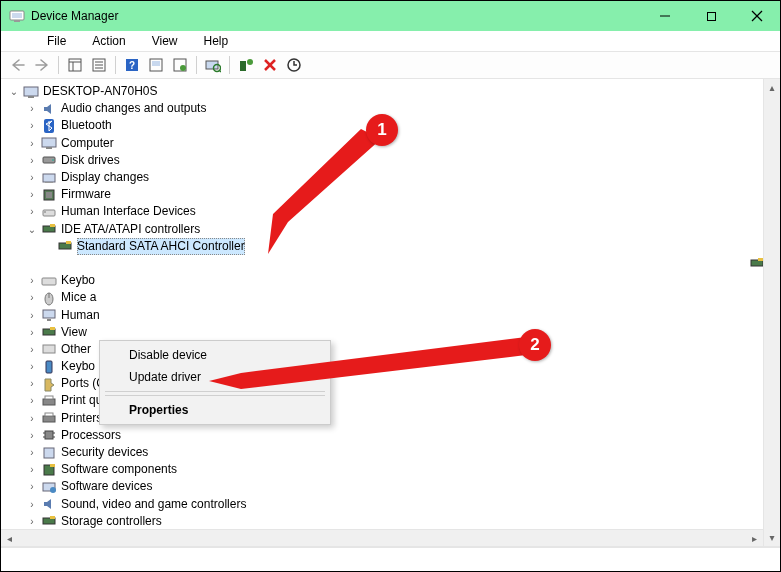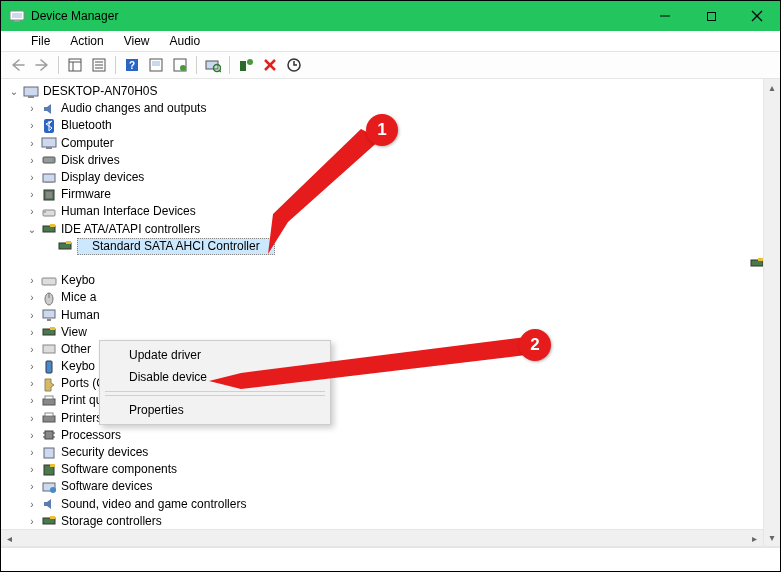--- a/index.html
+++ b/index.html
@@ -12,41 +12,42 @@
     width: 781px;
     height: 572px;
     overflow: hidden;
     border: 1px solid #000;
   }
   .titlebar {
     display: flex;
     align-items: center;
     height: 30px;
     padding: 0 0 0 8px;
-    background: #22c55e;
+    background: #86efac;
   }
   .titlebar .app-icon {
     width: 16px; height: 16px;
     margin-right: 6px;
   }
   .titlebar .title { flex: 0 0 auto; }
   .titlebar .spacer { flex: 1; }
   .win-btn {
     width: 46px; height: 30px;
     display: flex; align-items: center; justify-content: center;
     font-family: "Segoe UI", sans-serif;
     font-size: 13px;
   }
   .win-btn.close { font-size: 15px; }
   .menubar {
     display: flex;
-    padding: 2px 22px;
-    gap: 4px;
+    padding: 2px 6px;
+    gap: 10px;
     height: 20px;
     align-items: center;
+    margin-left: 32px;
   }
   .menubar span { padding: 2px 8px; }
   .toolbar {
     display: flex;
     align-items: center;
     padding: 2px 6px;
     gap: 2px;
     border-top: 1px solid #e5e5e5;
     border-bottom: 1px solid #e5e5e5;
     height: 28px;
@@ -88,21 +89,21 @@
   .icon16 {
     width: 16px; height: 16px;
     display: inline-flex; align-items: center; justify-content: center;
     margin-right: 4px;
     flex-shrink: 0;
   }
   .selected {
     background: #cce8ff;
     outline: 1px dotted #888;
     outline-offset: -1px;
-    padding: 0 15px;
+    padding: 0 0;
   }
   .scroll-v {
     position: absolute;
     right: 0; top: 0; bottom: 0;
     width: 17px;
     background: #f0f0f0;
     border-left: 1px solid #e5e5e5;
     display:flex; flex-direction:column;
   }
   .scroll-v .arr { height:17px; display:flex;align-items:center;justify-content:center; color:#666;font-size:10px;}
@@ -183,21 +184,21 @@
         <line x1="1" y1="1" x2="11" y2="11" stroke="#000" stroke-width="1.2"></line>
         <line x1="11" y1="1" x2="1" y2="11" stroke="#000" stroke-width="1.2"></line>
       </svg>
   </div>
 </div>
 
 <div class="menubar">
   <span>File</span>
   <span>Action</span>
   <span>View</span>
-  <span>Audio</span>
+  <span>Help</span>
 </div>
 
 <div class="toolbar">
   <div class="tbtn grey">
       <svg width="16" height="14" viewBox="0 0 16 14">
         <path d="M9 2 L3 7 L9 12 M3 7 H14" stroke="#9c9c9c" stroke-width="1.6" fill="none" stroke-linecap="round" stroke-linejoin="round"></path>
       </svg>
     </div>
   <div class="tbtn grey">
       <svg width="16" height="14" viewBox="0 0 16 14">
@@ -321,21 +322,21 @@
         <span>Disk drives</span>
       </div>
     <div class="row" style="padding-left:18px;">
         <span class="chev">›</span>
         <span class="icon16">
           <svg viewBox="0 0 16 16">
             <rect x="2" y="4" width="12" height="8" fill="#ccd9ee" stroke="#667"></rect>
             <rect x="4" y="12" width="8" height="1" fill="#999"></rect>
           </svg>
         </span>
-        <span>Display devices</span>
+        <span>Display changes</span>
       </div>
     <div class="row" style="padding-left:18px;">
         <span class="chev">›</span>
         <span class="icon16">
           <svg viewBox="0 0 16 16">
             <rect x="3" y="3" width="10" height="10" fill="#5a7c5a" stroke="#333"></rect>
             <rect x="5" y="5" width="6" height="6" fill="#888"></rect>
           </svg>
         </span>
         <span>Firmware</span>
@@ -523,25 +524,25 @@
           <svg viewBox="0 0 16 16">
             <rect x="2" y="5" width="12" height="6" fill="#4a7a4a" stroke="#333"></rect>
             <rect x="9" y="3" width="5" height="3" fill="#e8c040"></rect>
           </svg>
         </span>
         <span>Storage controllers</span>
       </div>
   </div>
 
   <div class="ctxmenu">
+    <div class="mitem">Disable device</div>
     <div class="mitem">Update driver</div>
-    <div class="mitem">Disable device</div>
     <div class="msep"></div>
     <div class="msep"></div>
-    <div class="mitem" style="font-weight:normal;">Properties</div>
+    <div class="mitem" style="font-weight:bold;">Properties</div>
   </div>
 
   <div class="callout" style="left:247px; top:30px; width:170px; height:150px;">
     <svg width="170" height="150" style="position:absolute;left:0;top:0;">
       <polygon points="133,30 40,113 20,145 25,105 113,20" fill="#e61b1b"></polygon>
     </svg>
     <div class="badge" style="left:118px; top:5px;">1</div>
   </div>
 
   <div class="callout" style="left:200px; top:240px; width:360px; height:100px;">

